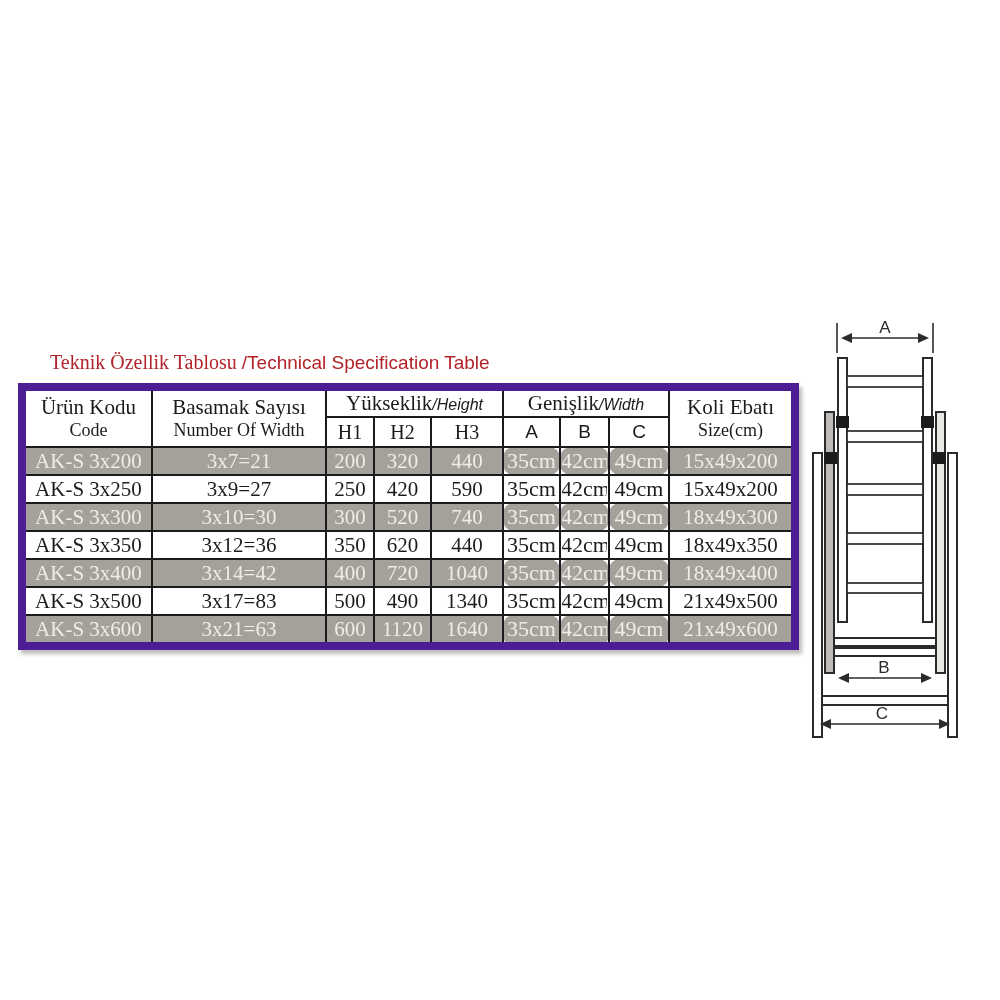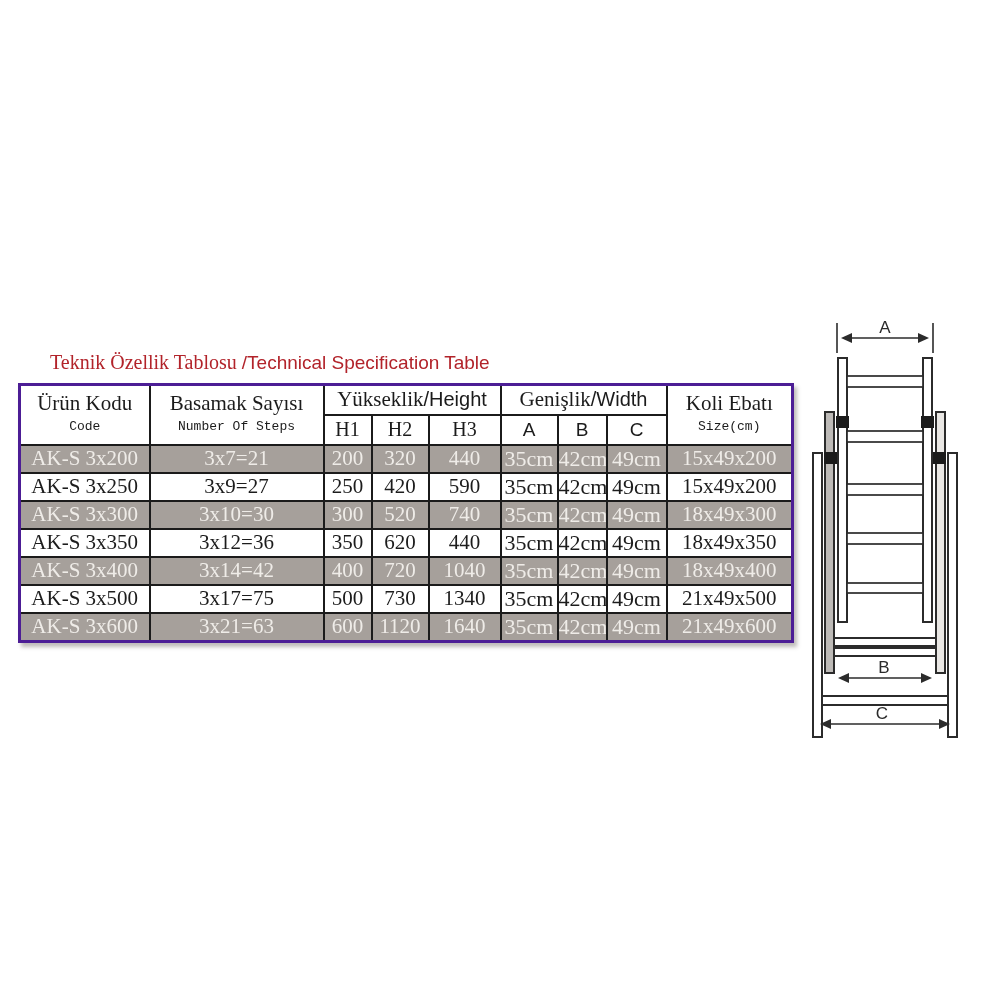--- a/index.html
+++ b/index.html
@@ -9,37 +9,37 @@
   }
   .title{
     position:absolute;left:50px;top:350px;font-size:20px;line-height:24px;
     color:#b2232a;white-space:nowrap;
   }
   .title .tr-text{font-family:"Liberation Serif", serif;}
   .title .en-text{font-family:"Liberation Sans", sans-serif;font-size:19px;}
   table.spec{
     position:absolute;left:18px;top:383px;width:773px;
     border-collapse:collapse;table-layout:fixed;background:#ffffff;
-    border:3px solid #4c1d95;
+    border:8px solid #4c1d95;
     box-shadow:3px 4px 4px rgba(110,105,100,0.45);
   }
   .spec th,.spec td{
     border:2px solid #1b1b1b;padding:0;text-align:center;vertical-align:middle;
     white-space:nowrap;overflow:hidden;font-weight:normal;
   }
   .spec thead tr{height:30px;}
   .spec tbody tr{height:22px;}
   .spec thead .tr-text{font-family:"Liberation Serif", serif;font-size:21px;line-height:23px;}
-  .spec thead .en-text{font-family:Liberation Mono, monospace;font-size:13px;line-height:23px;}
-  .spec thead .inline-en{font-family:"Liberation Sans", sans-serif;font-size:20px;}
+  .spec thead .en-text{font-family:Liberation Serif, serif;font-size:18px;line-height:23px;}
+  .spec thead .inline-en{font-family:"Liberation Sans", sans-serif;font-size:16px;font-style:italic;}
   .th-left{text-align:left;padding-left:7px;border-radius:8px;}
   .sub-serif{font-family:"Liberation Serif", serif;font-size:20px;}
   .sub-sans{font-family:"Liberation Sans", sans-serif;font-size:19px;}
   .spec tbody td{font-size:21px;color:#1c1c1c;}
-  .spec tbody td.wcell{font-size:22px;}
+  .spec tbody td.wcell{font-size:22px;border-radius:11px;}
   .spec tbody tr:nth-child(odd){background:#a6a09b;}
   .spec tbody tr:nth-child(odd) td{color:#efece8;}
   .diagram{position:absolute;left:795px;top:300px;}
   .diagram text{
     font-family:"Liberation Sans", sans-serif;font-size:17px;fill:#2b2b2b;
   }
 </style>
 </head>
 <body>
 
@@ -62,21 +62,21 @@
       <col style="width:126px">
     </colgroup>
     <thead>
       <tr>
         <th rowspan="2">
           <div class="tr-text">Ürün Kodu</div>
           <div class="en-text">Code</div>
         </th>
         <th rowspan="2" class="th-left">
           <div class="tr-text">Basamak Sayısı</div>
-          <div class="en-text">Number Of Steps</div>
+          <div class="en-text">Number Of Width</div>
         </th>
         <th colspan="3">
           <span class="tr-text">Yükseklik</span><span class="inline-en">/Height</span>
         </th>
         <th colspan="3">
           <span class="tr-text">Genişlik</span><span class="inline-en">/Width</span>
         </th>
         <th rowspan="2">
           <div class="tr-text">Koli Ebatı</div>
           <div class="en-text">Size(cm)</div>
@@ -142,23 +142,23 @@
         <td>400</td>
         <td>720</td>
         <td>1040</td>
         <td class="wcell">35cm</td>
         <td class="wcell">42cm</td>
         <td class="wcell">49cm</td>
         <td>18x49x400</td>
       </tr>
       <tr>
         <td>AK-S 3x500</td>
-        <td>3x17=75</td>
+        <td>3x17=83</td>
         <td>500</td>
-        <td>730</td>
+        <td>490</td>
         <td>1340</td>
         <td class="wcell">35cm</td>
         <td class="wcell">42cm</td>
         <td class="wcell">49cm</td>
         <td>21x49x500</td>
       </tr>
       <tr>
         <td>AK-S 3x600</td>
         <td>3x21=63</td>
         <td>600</td>

